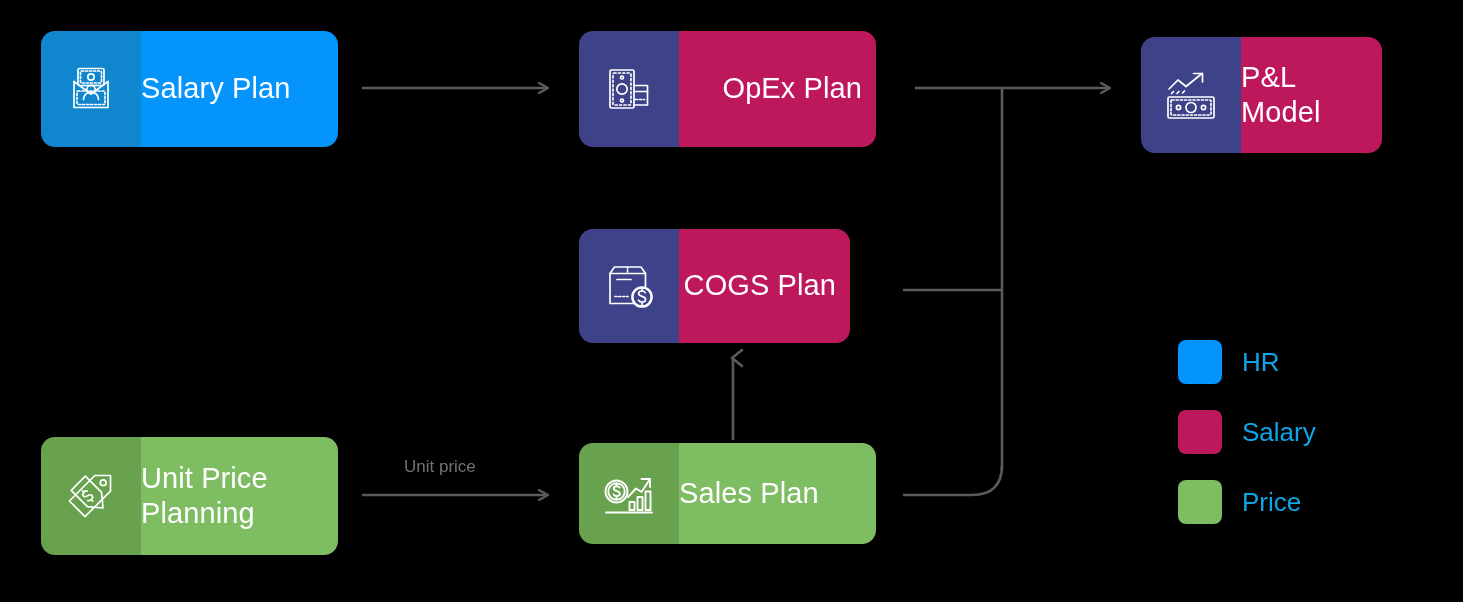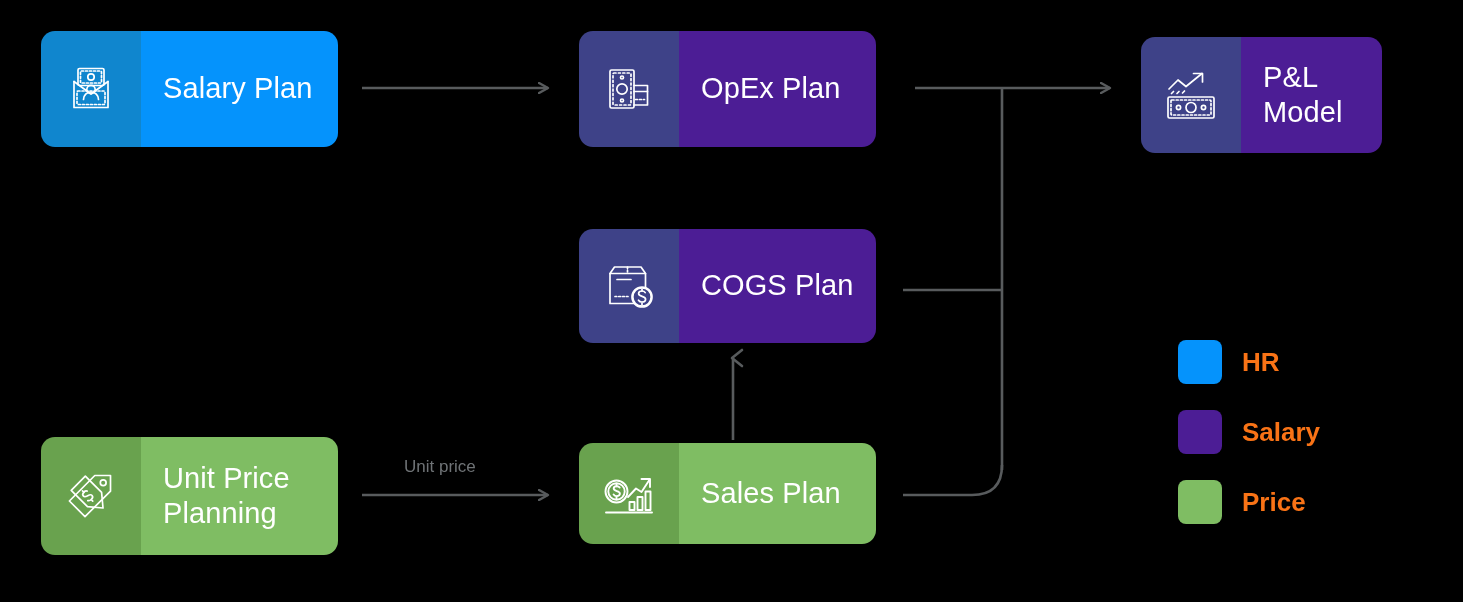--- a/index.html
+++ b/index.html
@@ -33,46 +33,45 @@
     width: 100px;
     flex: 0 0 100px;
     display: flex;
     align-items: center;
     justify-content: center;
   }
   .node .label-pane {
     flex: 1 1 auto;
     display: flex;
     align-items: center;
-    padding-left: 22px;
     padding-right: 14px;
   }
   .node .label-text {
     color: #ffffff;
     font-size: 29px;
     line-height: 1.22;
     font-weight: 400;
     letter-spacing: 0.1px;
     white-space: pre-line;
   }
   .node svg { display: block; }
 
   
   .hr-dark    { background: #1086ce; }
   .hr-light   { background: #0593fc; }
   .fin-dark   { background: #3e4288; }
-  .fin-light  { background: #4c1d95; }
+  .fin-light  { background: #be185d; justify-content: flex-end; }
   .sales-dark { background: #69a24e; }
   .sales-light{ background: #7fbd63; }
 
   
   #node-salary { left: 41px;   top: 31px;  width: 297px; height: 116px; }
   #node-opex   { left: 579px;  top: 31px;  width: 297px; height: 116px; }
   #node-pl     { left: 1141px; top: 37px;  width: 241px; height: 116px; }
-  #node-cogs   { left: 579px;  top: 229px; width: 297px; height: 114px; }
+  #node-cogs   { left: 579px;  top: 229px; width: 271px; height: 114px; }
   #node-unit   { left: 41px;   top: 437px; width: 297px; height: 118px; }
   #node-sales  { left: 579px;  top: 443px; width: 297px; height: 101px; }
 
   
   #connectors {
     position: absolute;
     left: 0; top: 0;
     width: 1463px; height: 602px;
     pointer-events: none;
   }
@@ -98,24 +97,23 @@
     align-items: center;
     gap: 20px;
   }
   .legend-swatch {
     width: 44px;
     height: 44px;
     border-radius: 8px;
     flex: 0 0 44px;
   }
   .legend-label {
-    color: #f97316;
+    color: #0ea5e9;
     font-size: 26px;
     line-height: 1;
-    font-weight: bold;
   }
 </style>
 </head>
 <body>
 
 <div id="canvas">
 
   <svg id="connectors" viewBox="0 0 1463 602" width="1463" height="602" xmlns="http://www.w3.org/2000/svg">
     <defs>
       <marker id="arrowR" markerWidth="12" markerHeight="12" refX="10" refY="6" orient="auto" markerUnits="userSpaceOnUse">

